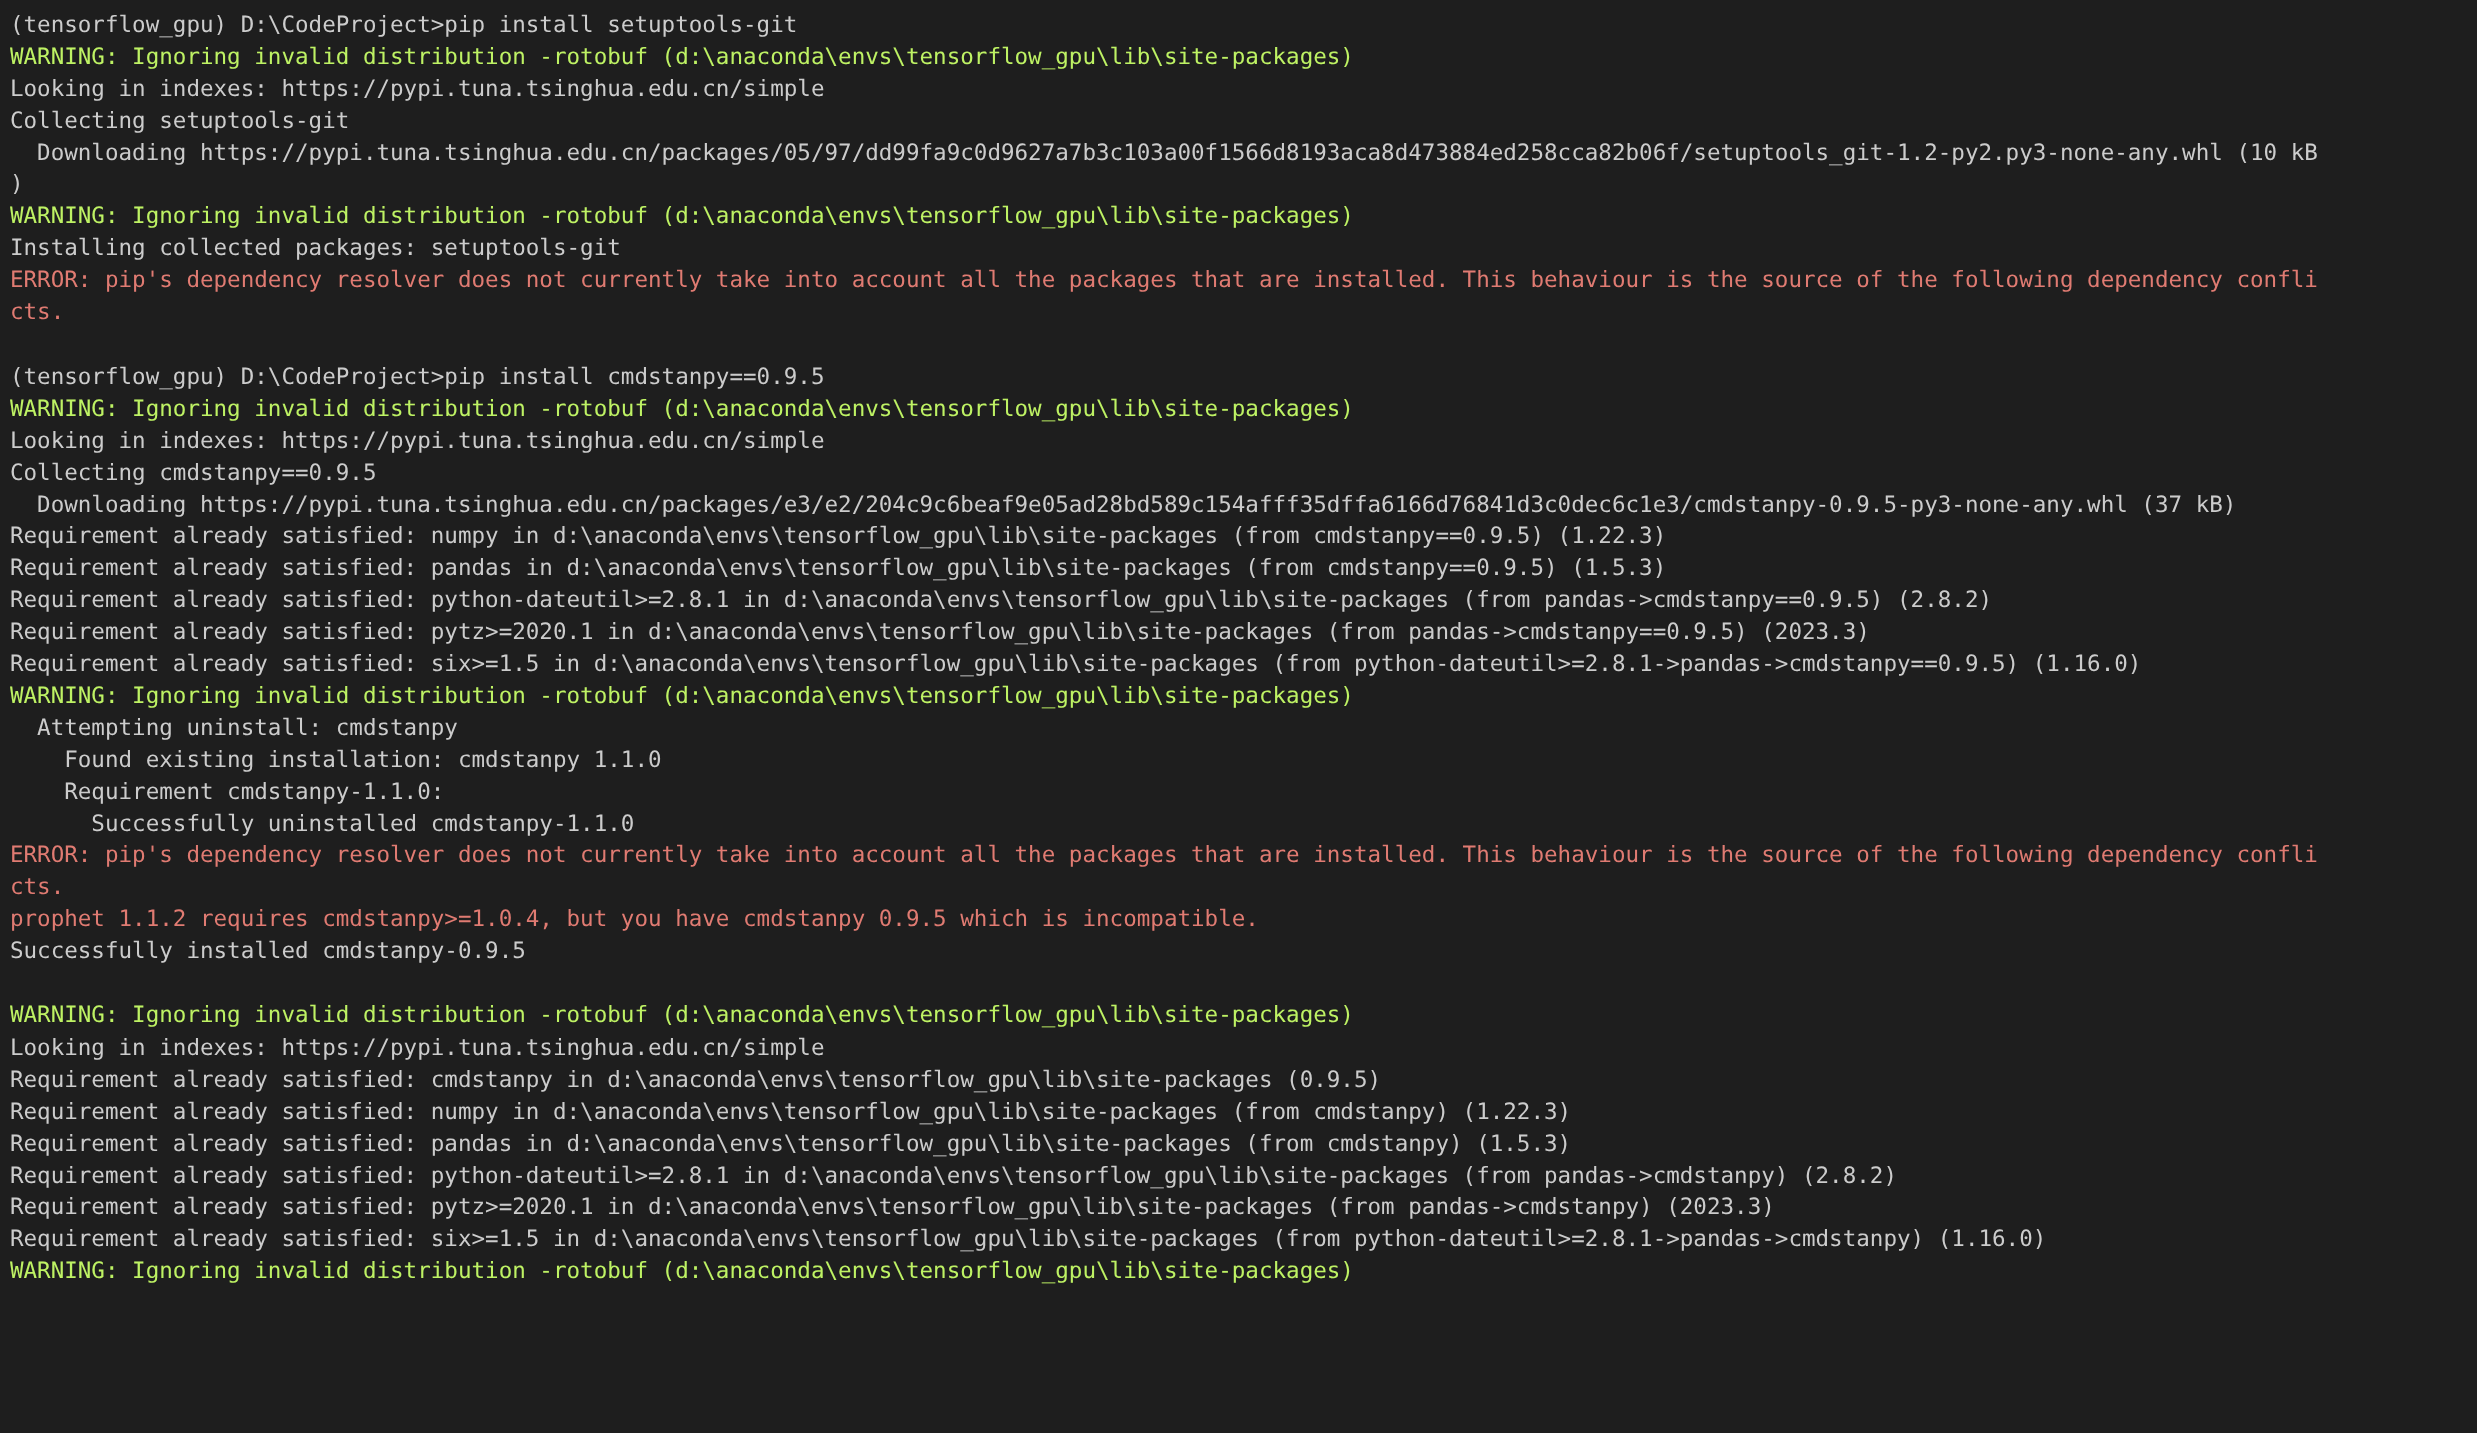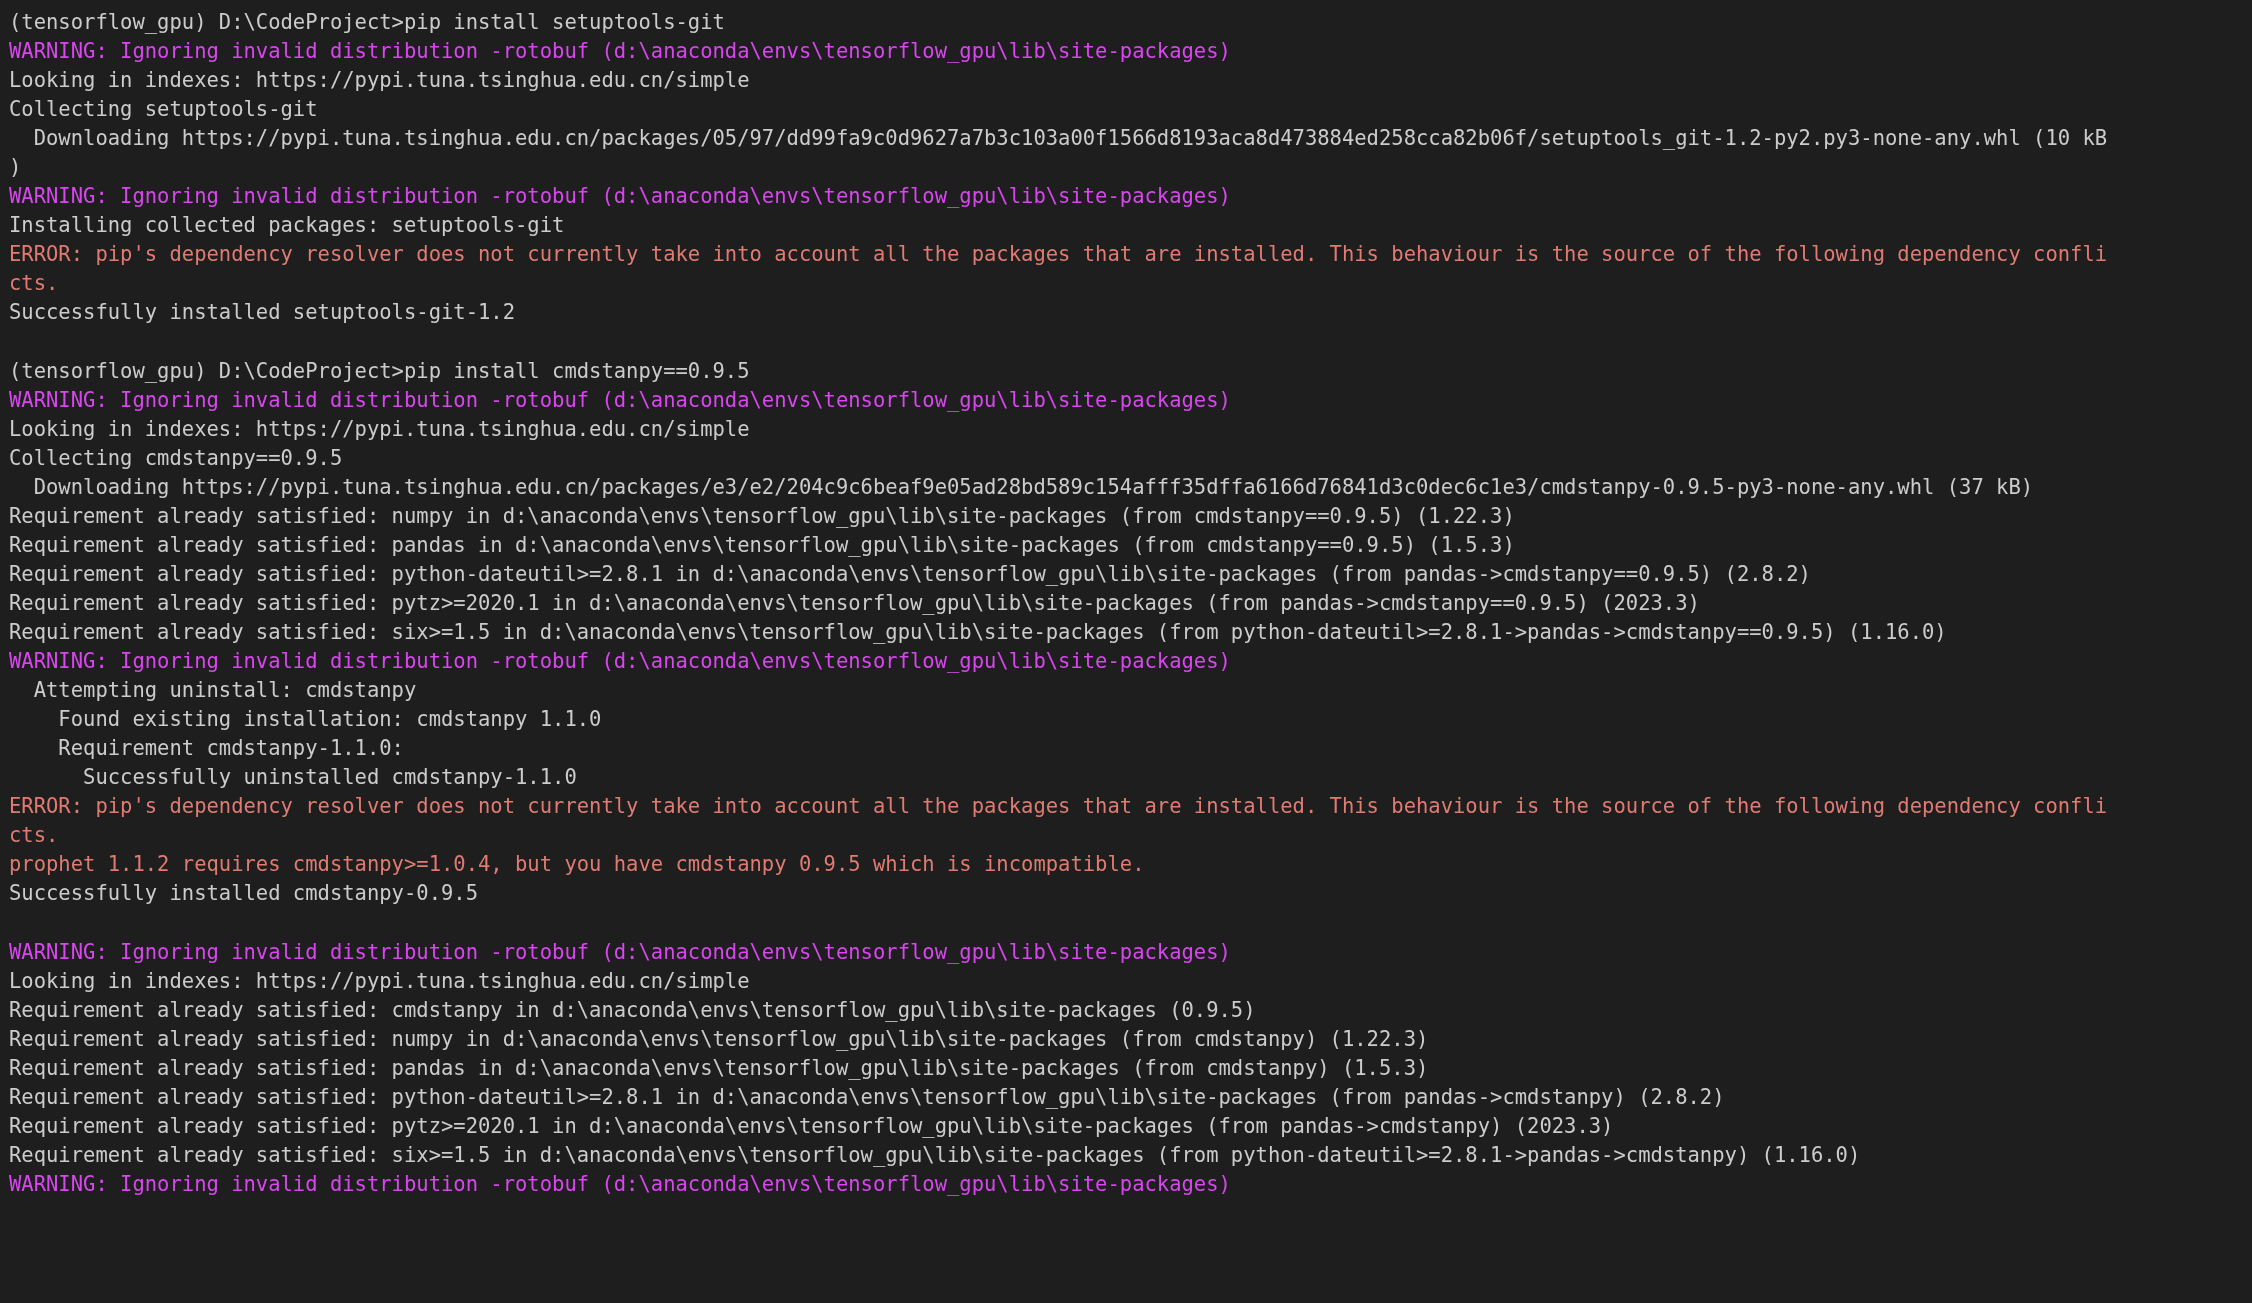--- a/index.html
+++ b/index.html
@@ -22,39 +22,38 @@
   }
   .line {
     font-size: 20.5px;
     line-height: 29.05px;
     letter-spacing: 0px;
     white-space: pre;
     font-family: "DejaVu Sans Mono", "Liberation Mono", monospace;
     height: 29.05px;
   }
   .c-default { color: #cccccc; }
-  .c-warning { color: #d946ef; }
+  .c-warning { color: #bef264; }
   .c-error   { color: #e07b72; }
   .c-blank   { color: transparent; }
 </style>
 </head>
 <body>
 
 <div id="terminal">
     <div class="line c-default">(tensorflow_gpu) D:\CodeProject&gt;pip install setuptools-git</div>
     <div class="line c-warning">WARNING: Ignoring invalid distribution -rotobuf (d:\anaconda\envs\tensorflow_gpu\lib\site-packages)</div>
     <div class="line c-default">Looking in indexes: https://pypi.tuna.tsinghua.edu.cn/simple</div>
     <div class="line c-default">Collecting setuptools-git</div>
     <div class="line c-default">  Downloading https://pypi.tuna.tsinghua.edu.cn/packages/05/97/dd99fa9c0d9627a7b3c103a00f1566d8193aca8d473884ed258cca82b06f/setuptools_git-1.2-py2.py3-none-any.whl (10 kB</div>
     <div class="line c-default">)</div>
     <div class="line c-warning">WARNING: Ignoring invalid distribution -rotobuf (d:\anaconda\envs\tensorflow_gpu\lib\site-packages)</div>
     <div class="line c-default">Installing collected packages: setuptools-git</div>
     <div class="line c-error">ERROR: pip's dependency resolver does not currently take into account all the packages that are installed. This behaviour is the source of the following dependency confli</div>
     <div class="line c-error">cts.</div>
-    <div class="line c-default">Successfully installed setuptools-git-1.2</div>
     <div class="line c-blank"></div>
     <div class="line c-default">(tensorflow_gpu) D:\CodeProject&gt;pip install cmdstanpy==0.9.5</div>
     <div class="line c-warning">WARNING: Ignoring invalid distribution -rotobuf (d:\anaconda\envs\tensorflow_gpu\lib\site-packages)</div>
     <div class="line c-default">Looking in indexes: https://pypi.tuna.tsinghua.edu.cn/simple</div>
     <div class="line c-default">Collecting cmdstanpy==0.9.5</div>
     <div class="line c-default">  Downloading https://pypi.tuna.tsinghua.edu.cn/packages/e3/e2/204c9c6beaf9e05ad28bd589c154afff35dffa6166d76841d3c0dec6c1e3/cmdstanpy-0.9.5-py3-none-any.whl (37 kB)</div>
     <div class="line c-default">Requirement already satisfied: numpy in d:\anaconda\envs\tensorflow_gpu\lib\site-packages (from cmdstanpy==0.9.5) (1.22.3)</div>
     <div class="line c-default">Requirement already satisfied: pandas in d:\anaconda\envs\tensorflow_gpu\lib\site-packages (from cmdstanpy==0.9.5) (1.5.3)</div>
     <div class="line c-default">Requirement already satisfied: python-dateutil&gt;=2.8.1 in d:\anaconda\envs\tensorflow_gpu\lib\site-packages (from pandas-&gt;cmdstanpy==0.9.5) (2.8.2)</div>
     <div class="line c-default">Requirement already satisfied: pytz&gt;=2020.1 in d:\anaconda\envs\tensorflow_gpu\lib\site-packages (from pandas-&gt;cmdstanpy==0.9.5) (2023.3)</div>

